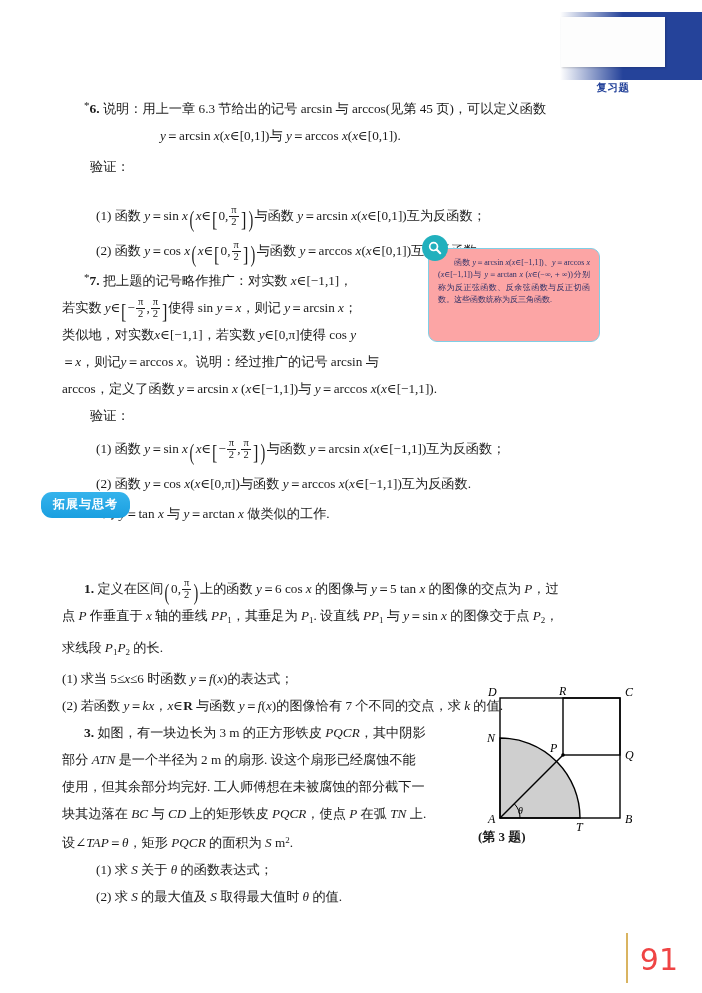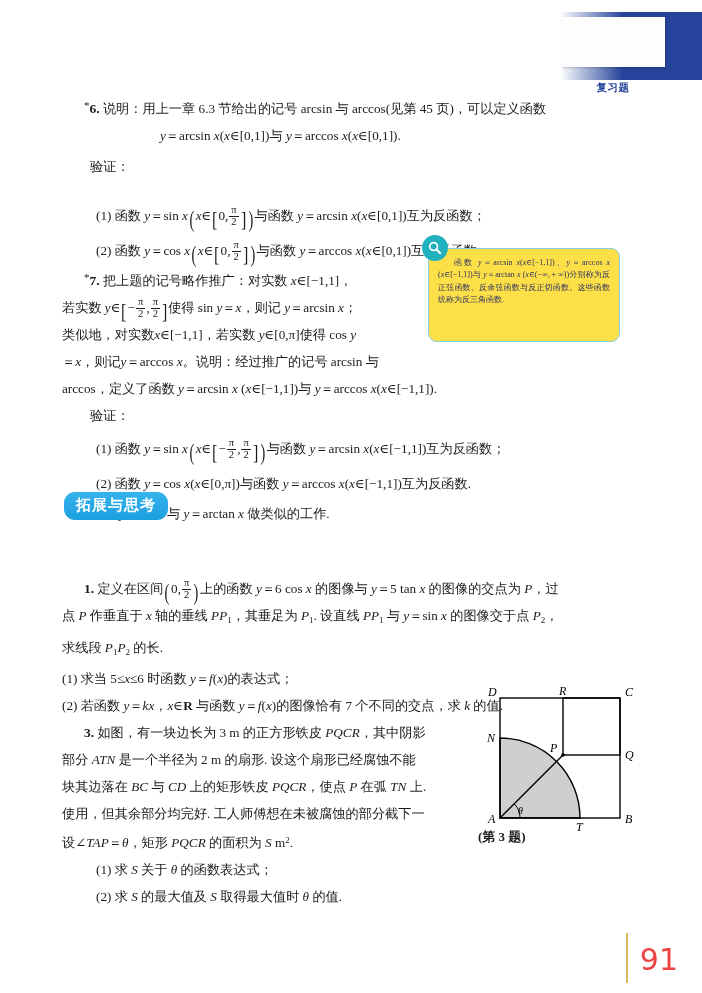--- a/index.html
+++ b/index.html
@@ -109,23 +109,23 @@
     transform: scaleX(0.75);
   }
   .sub { font-size: 0.68em; vertical-align: -0.30em; }
   .sup { font-size: 0.68em; vertical-align: 0.45em; }
 
   
   #callout {
     position: absolute;
     left: 428px;
     top: 248px;
-    width: 192px;
+    width: 172px;
     height: 94px;
-    background: #fde047;
+    background: #fca5a5;
     border: 1px solid #7fcfe6;
     border-radius: 9px;
     box-sizing: border-box;
     padding: 8px 9px 6px 9px;
   }
   #callout .ctext {
     font-size: 8.0px;
     line-height: 12.4px;
     color: #2b2f66;
     text-align: justify;
@@ -140,27 +140,27 @@
     border-radius: 50%;
     background: #21b0bd;
     display: flex;
     align-items: center;
     justify-content: center;
   }
 
   
   #section-badge {
     position: absolute;
-    left: 64px;
+    left: 41px;
     top: 492px;
     background: linear-gradient(to bottom, #35b3ec 0%, #1a9fe0 100%);
     color: #ffffff;
     font-family: "DejaVu Sans", "Liberation Sans", sans-serif;
     font-weight: bold;
-    font-size: 15px;
+    font-size: 12px;
     letter-spacing: 1px;
     padding: 4px 12px 5px 12px;
     border-radius: 11px;
   }
 
   
   #figure {
     position: absolute;
     left: 478px;
     top: 678px;
@@ -284,24 +284,24 @@
 
   <div style="width:420px">
     <div class="line ind-hang">
       <span class="bnum">3.</span>
       如图，有一块边长为 3 m 的正方形铁皮 <span class="mi">PQCR</span>，其中阴影
     </div>
     <div class="line">
       部分 <span class="mi">ATN</span> 是一个半径为 2 m 的扇形. 设这个扇形已经腐蚀不能
     </div>
     <div class="line">
+      使用，但其余部分均完好. 工人师傅想在未被腐蚀的部分截下一
+    </div>
+    <div class="line">
       块其边落在 <span class="mi">BC</span> 与 <span class="mi">CD</span> 上的矩形铁皮 <span class="mi">PQCR</span>，使点 <span class="mi">P</span> 在弧 <span class="mi">TN</span> 上.
-    </div>
-    <div class="line">
-      使用，但其余部分均完好. 工人师傅想在未被腐蚀的部分截下一
     </div>
     <div class="line">
       设∠<span class="mi">TAP</span>＝<span class="mi">θ</span>，矩形 <span class="mi">PQCR</span> 的面积为 <span class="mi">S</span> m<span class="sup">2</span>.
     </div>
     <div class="line ind-sub">
       (1) 求 <span class="mi">S</span> 关于 <span class="mi">θ</span> 的函数表达式；
     </div>
     <div class="line ind-sub">
       (2) 求 <span class="mi">S</span> 的最大值及 <span class="mi">S</span> 取得最大值时 <span class="mi">θ</span> 的值.
     </div>

